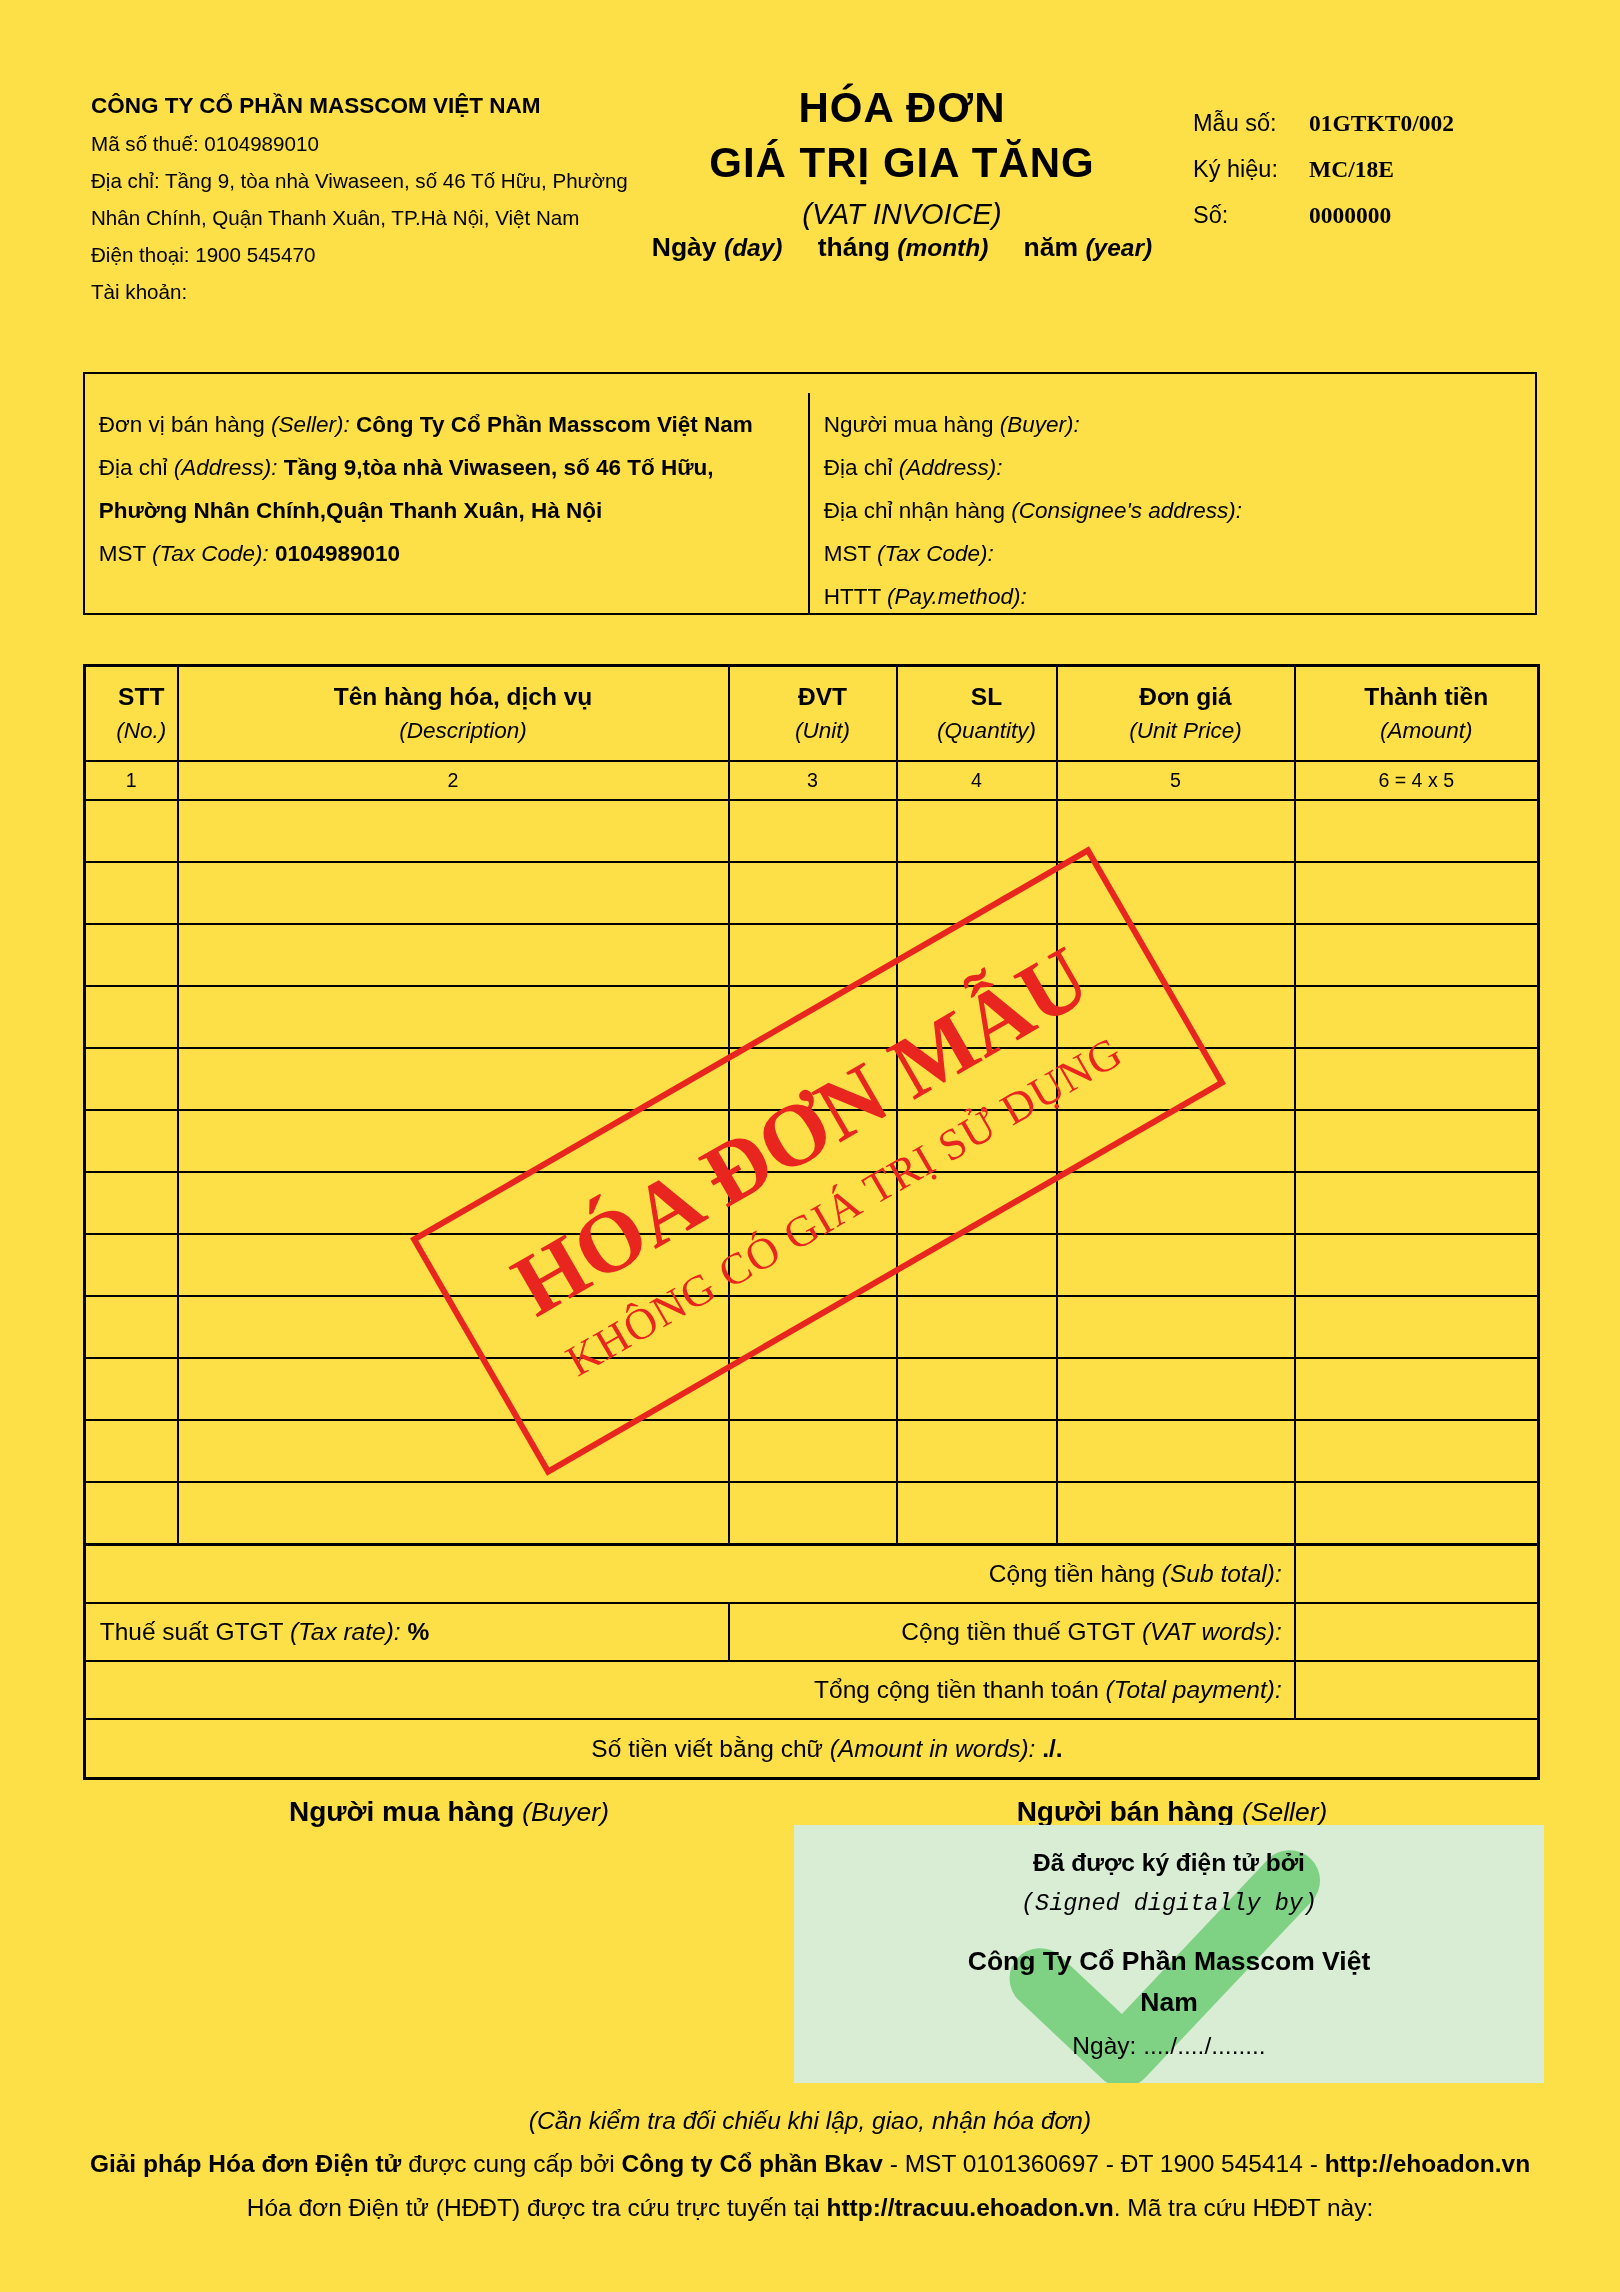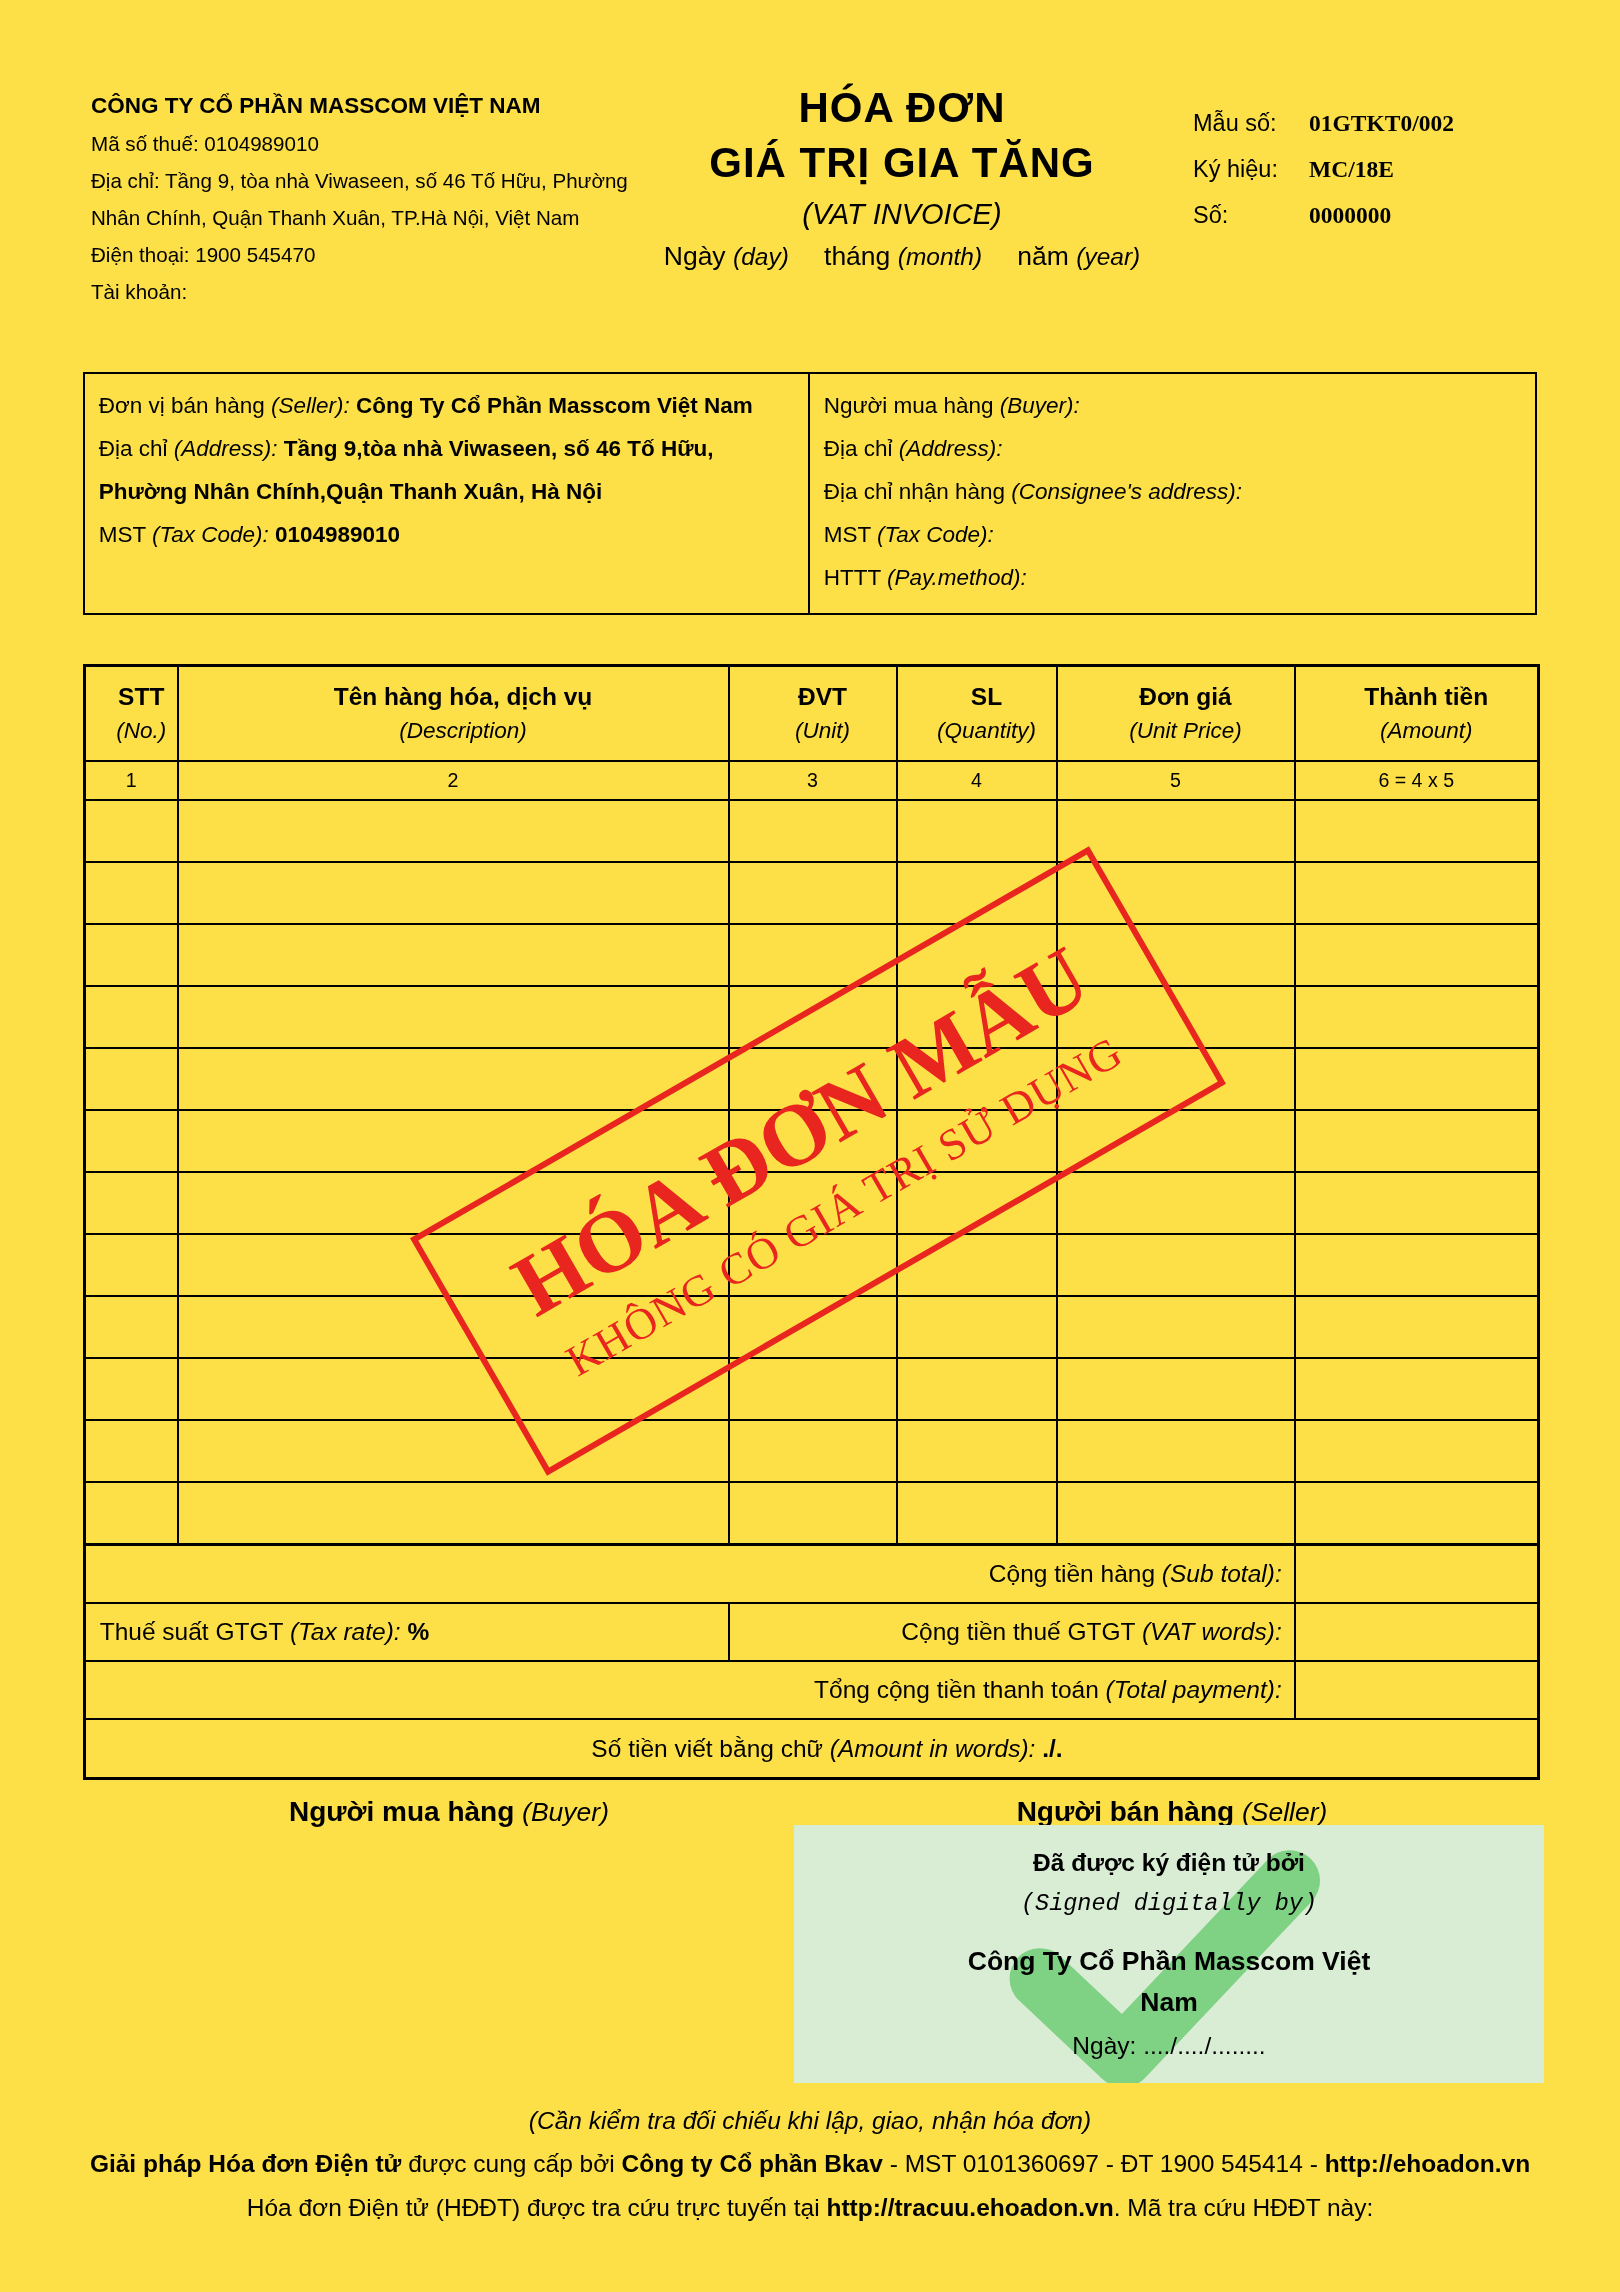--- a/index.html
+++ b/index.html
@@ -11,34 +11,34 @@
   .b  { font-weight:bold; }
 
   
   .company-block { position:absolute; left:91px; top:86px; width:549px; font-size:20.6px; line-height:37px; }
   .company-name  { font-size:22.5px; font-weight:bold; line-height:39px; }
 
   
   .title-block { position:absolute; left:549px; top:80px; width:706px; text-align:center; }
   .title-main  { font-size:42px; font-weight:bold; line-height:55px; letter-spacing:1px; }
   .title-sub   { font-size:29px; font-style:italic; margin-top:7.8px; }
-  .date-line   { margin-top:10px; font-size:26.5px; }
+  .date-line   { margin-top:1px; font-size:26.5px;font-weight:bold; }
   .date-en     { font-style:italic; font-size:24.5px; }
   .date-seg    { margin:0 17.6px; white-space:nowrap; }
 
   
   .meta-block { position:absolute; left:1193px; top:100px; font-size:23.5px; line-height:46px; }
   .meta-row   { display:flex; }
   .meta-label { width:116px; }
   .meta-value { font-weight:bold;font-family:Liberation Serif, serif; }
 
   
   .parties-box { position:absolute; left:83px; top:372px; width:1454px; height:243px;
                  border:2.9px solid #000; box-sizing:border-box; display:flex; }
-  .party-cell  { width:50%; box-sizing:border-box; padding:9.8px 15.7px 0 13.7px; font-size:22.5px; line-height:43px; }
+  .party-cell  { width:50%; box-sizing:border-box; padding:9.8px 15.7px 0 13.7px; font-size:22.5px; line-height:43px;margin-top:19px; }
   .party-cell.seller { border-right:2.9px solid #000; }
 
   
   .items-table { position:absolute; left:83px; top:664px; width:1454px;
                  border-collapse:collapse; table-layout:fixed; border:3.9px solid #000; }
   .items-table th, .items-table td { border:2px solid #000; padding:0; }
   .hdr-row th  { height:93px; vertical-align:middle; text-align:center; border-bottom:2.9px solid #000;padding-left:20px; }
   .hdr-vi      { font-size:24.5px; font-weight:bold; }
   .hdr-en      { font-size:22.5px; font-style:italic; font-weight:normal; margin-top:7.8px; }
   .idx-row td  { height:37px; text-align:center; font-size:19.6px; border-bottom:2.9px solid #000; }

